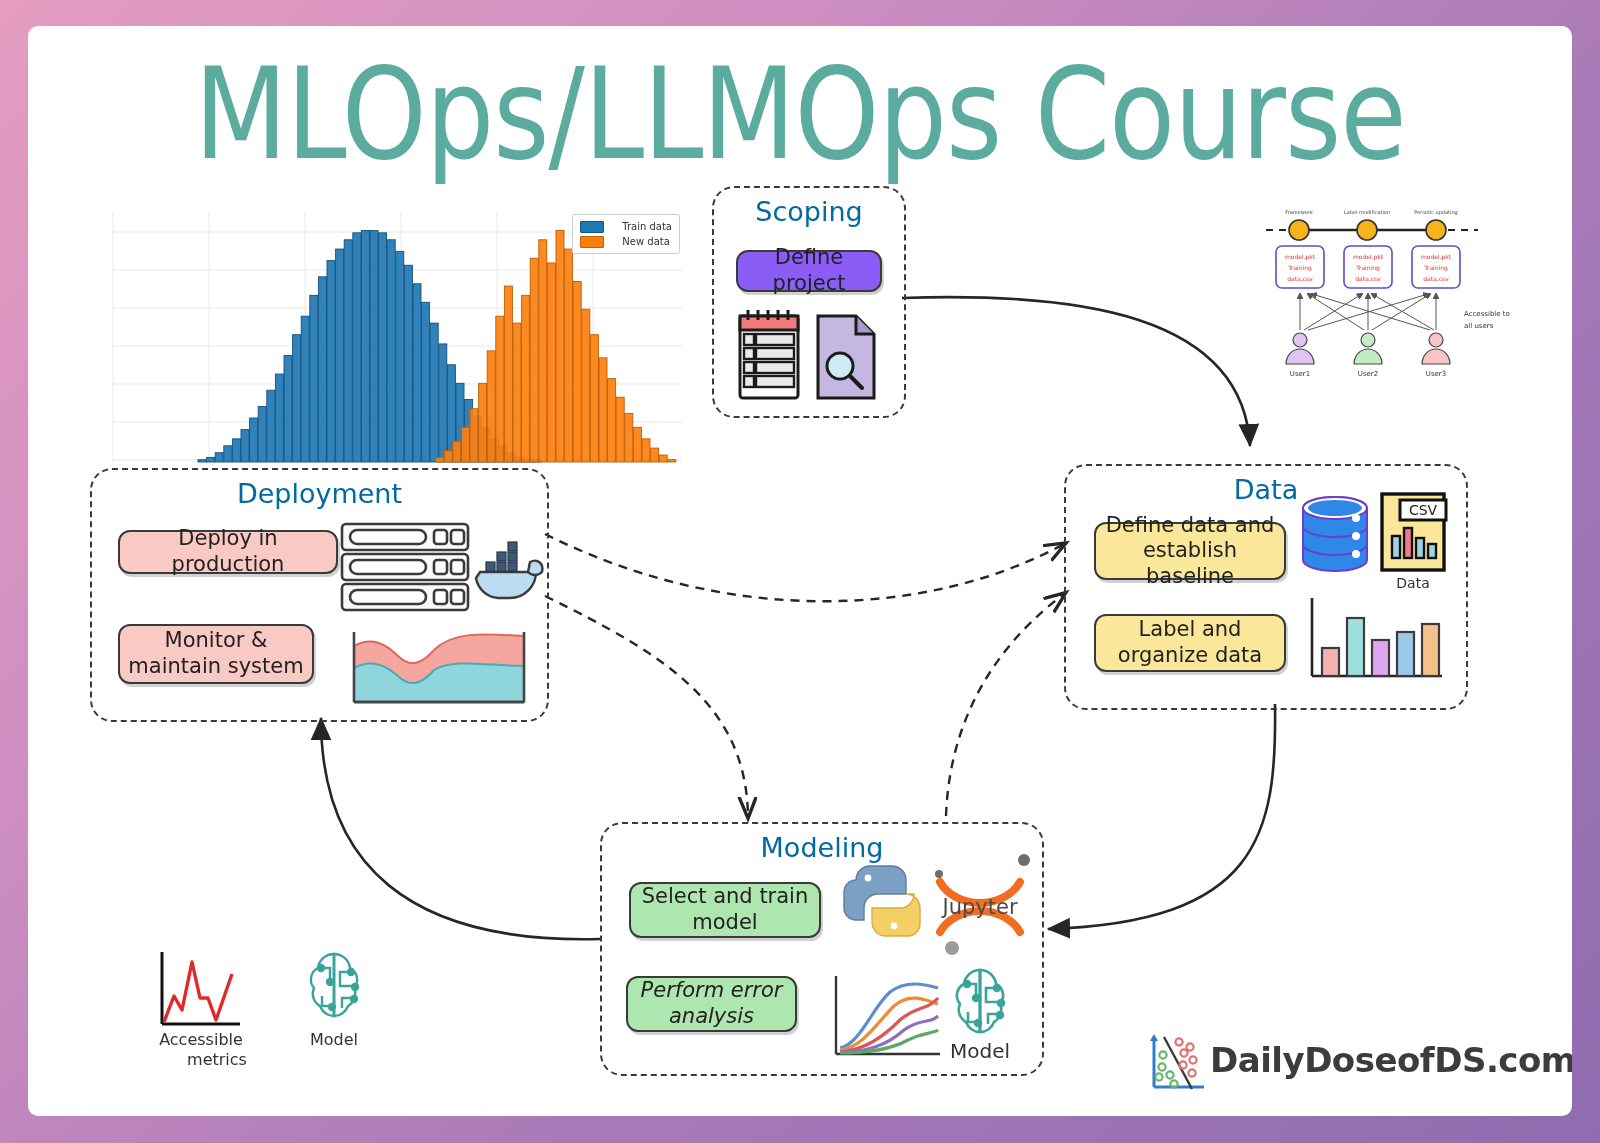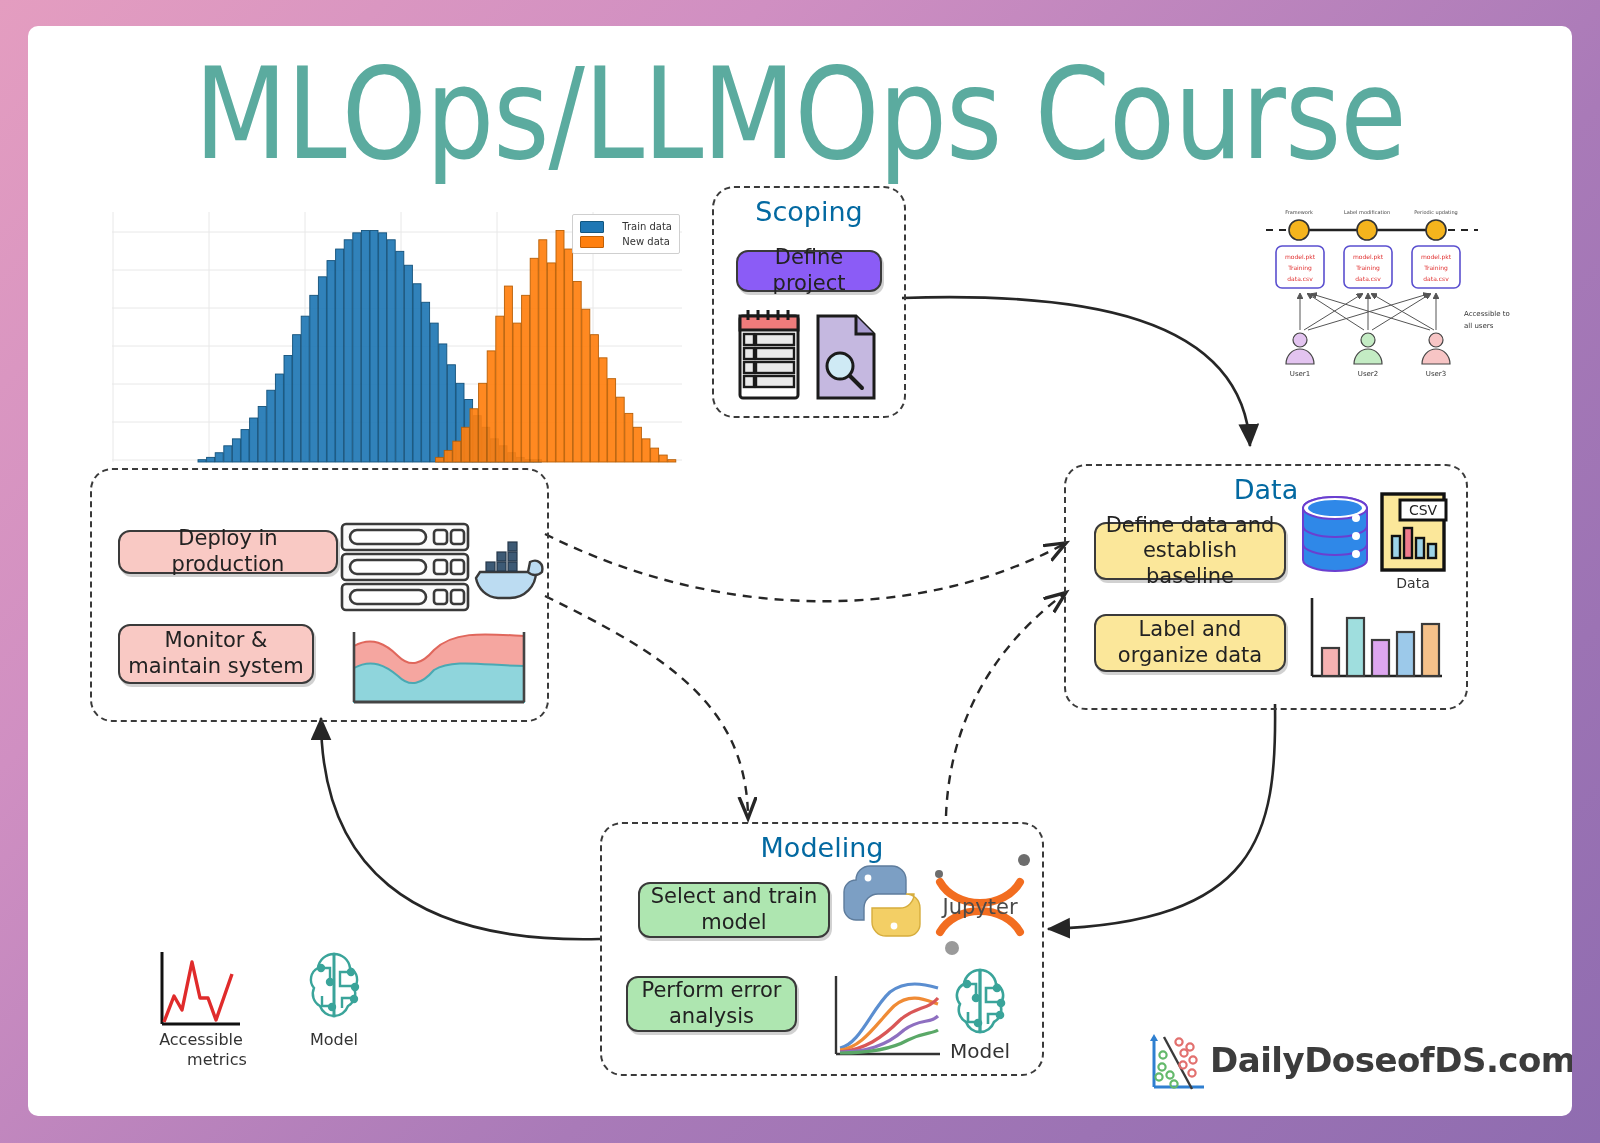--- a/index.html
+++ b/index.html
@@ -319,20 +319,21 @@
           <rect x="49" y="128" width="17" height="58" fill="#9fdede"></rect>
           <rect x="74" y="150" width="17" height="36" fill="#dda6ef"></rect>
           <rect x="99" y="142" width="17" height="44" fill="#9cc9ea"></rect>
           <rect x="124" y="134" width="17" height="52" fill="#f5c18a"></rect>
         </g>
       </g>
     </svg>
   </div>
 
   <div class="stage" style="left:62px;top:442px;width:455px;height:250px;">
+    <div class="stage-title hand">Deployment</div>
     <div class="pill pink hand" style="left:26px;top:60px;width:220px;height:44px;">Deploy in production</div>
     <div class="pill pink hand" style="left:26px;top:154px;width:196px;height:60px;">Monitor &amp; maintain system</div>
 
     <svg class="abs" style="left:246px;top:48px;" width="200" height="190" viewBox="0 0 200 190">
       <g stroke="#3a3a3a" stroke-width="2.6" fill="#fafafa">
         <rect x="4" y="6" width="126" height="26" rx="4"></rect>
         <rect x="4" y="36" width="126" height="26" rx="4"></rect>
         <rect x="4" y="66" width="126" height="26" rx="4"></rect>
         <rect x="12" y="12" width="76" height="14" rx="7" fill="#fff"></rect>
         <rect x="12" y="42" width="76" height="14" rx="7" fill="#fff"></rect>
@@ -361,22 +362,22 @@
         <path d="M16,150 C34,140 48,148 60,158 C72,170 84,166 96,152 C116,140 150,148 186,148 L186,184 L16,184 Z" fill="#8fd5dc" stroke="#4aa9b3" stroke-width="2"></path>
         <line x1="16" y1="114" x2="16" y2="184" stroke="#444" stroke-width="2.6"></line>
         <line x1="186" y1="114" x2="186" y2="184" stroke="#444" stroke-width="2.6"></line>
         <line x1="16" y1="184" x2="186" y2="184" stroke="#444" stroke-width="3"></line>
       </g>
     </svg>
   </div>
 
   <div class="stage" style="left:572px;top:796px;width:440px;height:250px;">
     <div class="stage-title hand">Modeling</div>
-    <div class="pill green hand" style="left:36px;top:58px;width:192px;height:56px;">Select and train model</div>
-    <div class="pill green hand" style="left:24px;top:152px;width:171px;height:56px;">Perform error analysis</div>
+    <div class="pill green hand" style="left:27px;top:58px;width:192px;height:56px;">Select and train model</div>
+    <div class="pill green hand" style="left:24px;top:152px;width:171px;height:56px;font-style:italic;">Perform error analysis</div>
 
     <svg class="abs" style="left:226px;top:24px;" width="210" height="220" viewBox="0 0 210 220">
       <g>
         <path d="M28,32 a14,14 0 0 1 14,-14 h22 a14,14 0 0 1 14,14 v14 h-28 a14,14 0 0 0 -14,14 v12 h-8 a12,12 0 0 1 -12,-12 v-16 a12,12 0 0 1 12,-12 z" fill="#7c9fc4" stroke="#5e7c9c" stroke-width="1.4"></path>
         <circle cx="40" cy="30" r="3.4" fill="#fff"></circle>
         <path d="M78,46 a14,14 0 0 1 14,14 v16 a12,12 0 0 1 -12,12 h-22 a14,14 0 0 1 -14,-14 v-14 h28 a14,14 0 0 0 14,-14 z" fill="#f3cf65" stroke="#d6ad3d" stroke-width="1.4"></path>
         <circle cx="66" cy="78" r="3.4" fill="#fff"></circle>
       </g>
       <g>
         <path d="M112,34 a44,36 0 0 0 80,0" fill="none" stroke="#f26d20" stroke-width="8" stroke-linecap="round"></path>

